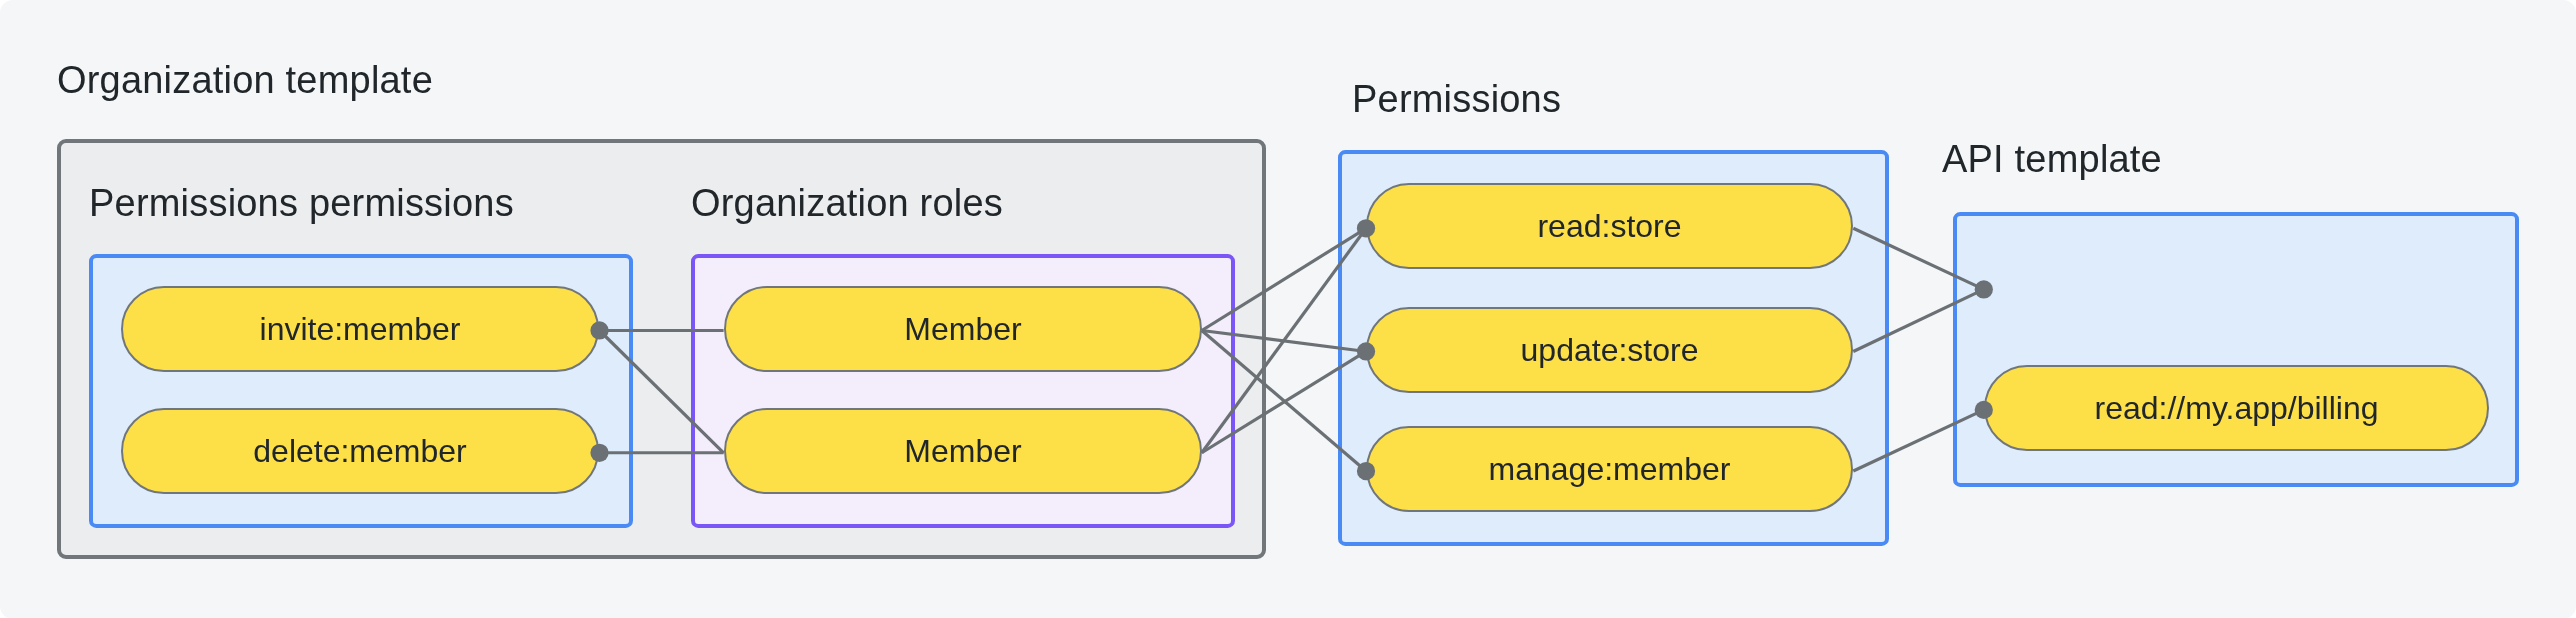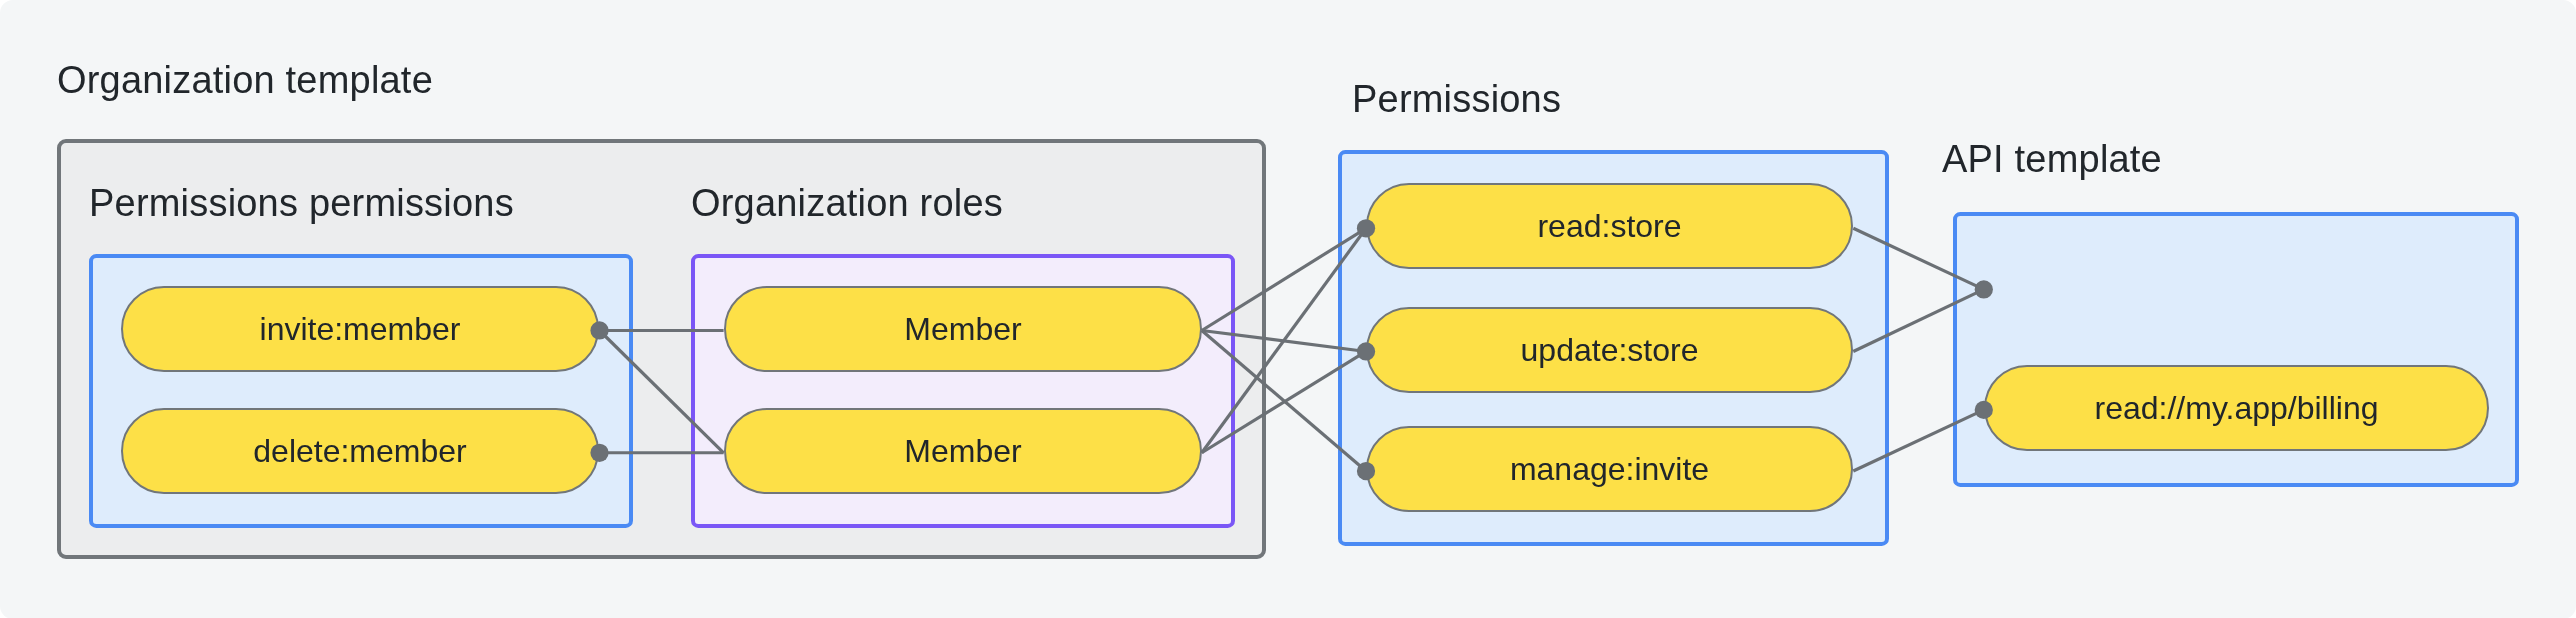--- a/index.html
+++ b/index.html
@@ -101,21 +101,21 @@
   <div class="pill" style="left:724px; top:408px; width:478px;text-align:right;">Member</div>
 
   <div class="group-label" style="left:1352px; top:77px;">Permissions</div>
 
   <div class="box blue" style="left:1338px; top:150px; width:551px; height:396px;"></div>
 
   <div class="pill" style="left:1366px; top:183px; width:487px;">read:store</div>
 
   <div class="pill" style="left:1366px; top:307px; width:487px;text-align:center;">update:store</div>
 
-  <div class="pill" style="left:1366px; top:426px; width:487px;">manage:invite</div>
+  <div class="pill" style="left:1366px; top:426px; width:487px;">manage:member</div>
 
   <div class="group-label" style="left:1942px; top:137px;">API template</div>
 
   <div class="box blue" style="left:1953px; top:212px; width:566px; height:275px;"></div>
 
 
   <div class="pill" style="left:1984px; top:365px; width:505px;">read://my.app/billing</div>
 
   <svg class="edge-layer" viewBox="0 0 2823 678">
     <line x1="657" y1="362" x2="793" y2="362"></line>

